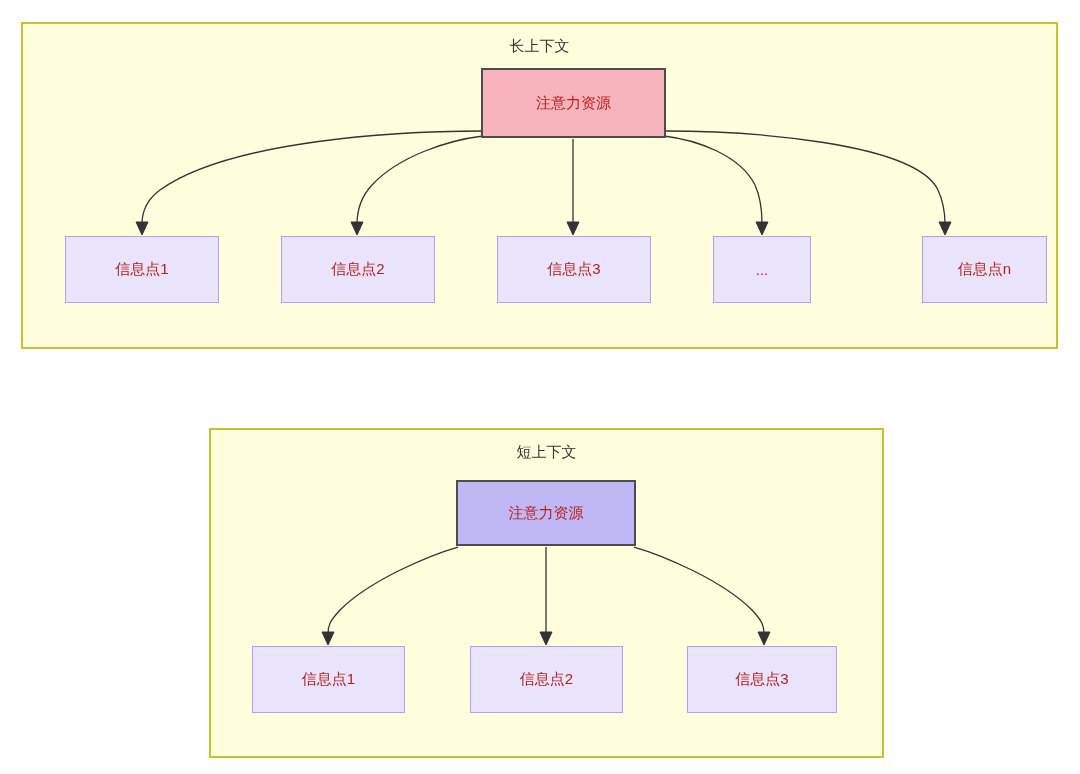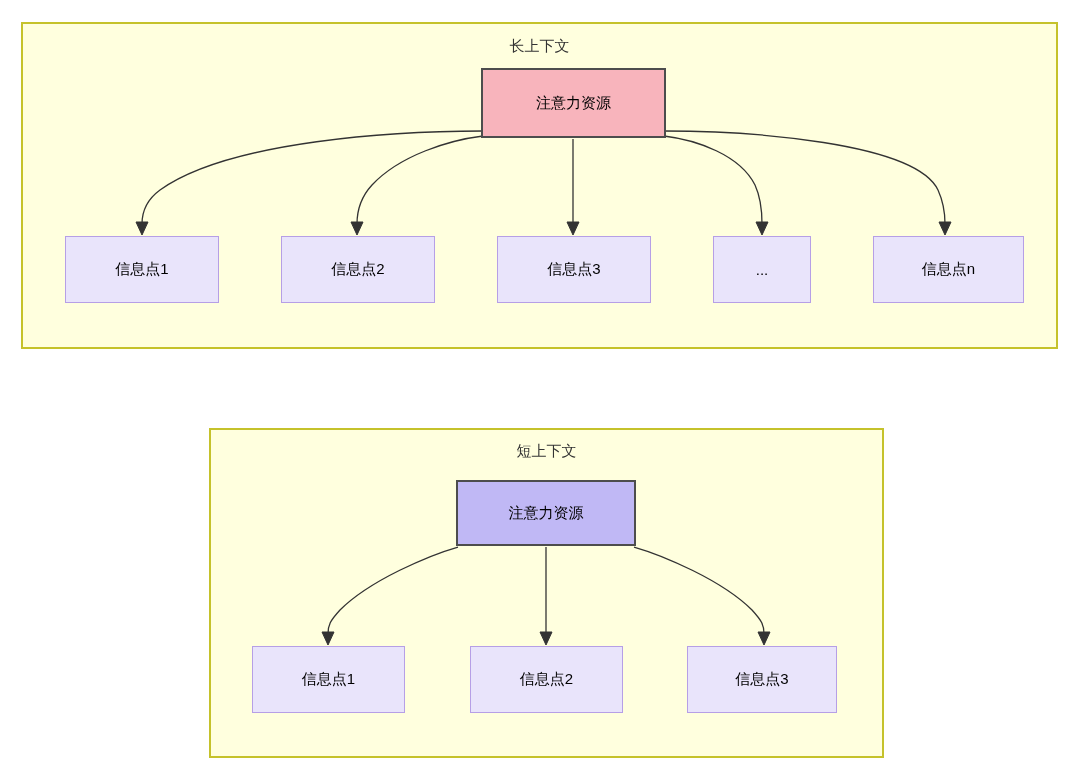--- a/index.html
+++ b/index.html
@@ -35,21 +35,21 @@
     line-height: 1;
     pointer-events: none;
   }
   .node {
     position: absolute;
     box-sizing: border-box;
     display: flex;
     align-items: center;
     justify-content: center;
     font-size: 15px;
-    color: #000000;
+    color: #b91c1c;
     text-align: center;
   }
   .node-attention-long {
     background: #F8B4BC;
     border: 2px solid #4D4D4D;
   }
   .node-attention-short {
     background: #C0B8F5;
     border: 2px solid #4D4D4D;
   }
@@ -113,26 +113,26 @@
   </div>
   <div class="node node-info" style="left:281px; top:236px; width:154px; height:67px;">
     <span>信息点2</span>
   </div>
   <div class="node node-info" style="left:497px; top:236px; width:154px; height:67px;">
     <span>信息点3</span>
   </div>
   <div class="node node-info" style="left:713px; top:236px; width:98px; height:67px;">
     <span>...</span>
   </div>
-  <div class="node node-info" style="left:873px; top:236px; width:151px; height:67px;">
+  <div class="node node-info" style="left:922px; top:236px; width:125px; height:67px;">
     <span>信息点n</span>
   </div>
 
   <div class="panel" style="left:209px; top:428px; width:675px; height:330px;">
-    <div class="panel-title" style="top:14px;font-family:Liberation Serif, serif;">短上下文</div>
+    <div class="panel-title" style="top:14px;">短上下文</div>
   </div>
 
   <svg class="edges">
 
     <path d="M 458,547 C 430,555 370,580 340,610 C 330,621 328,625 328,634"></path>
     <polygon class="arrowhead" points="322,632 334,632 328,645"></polygon>
 
     <path d="M 546,547 L 546,634"></path>
     <polygon class="arrowhead" points="540,632 552,632 546,645"></polygon>
 

